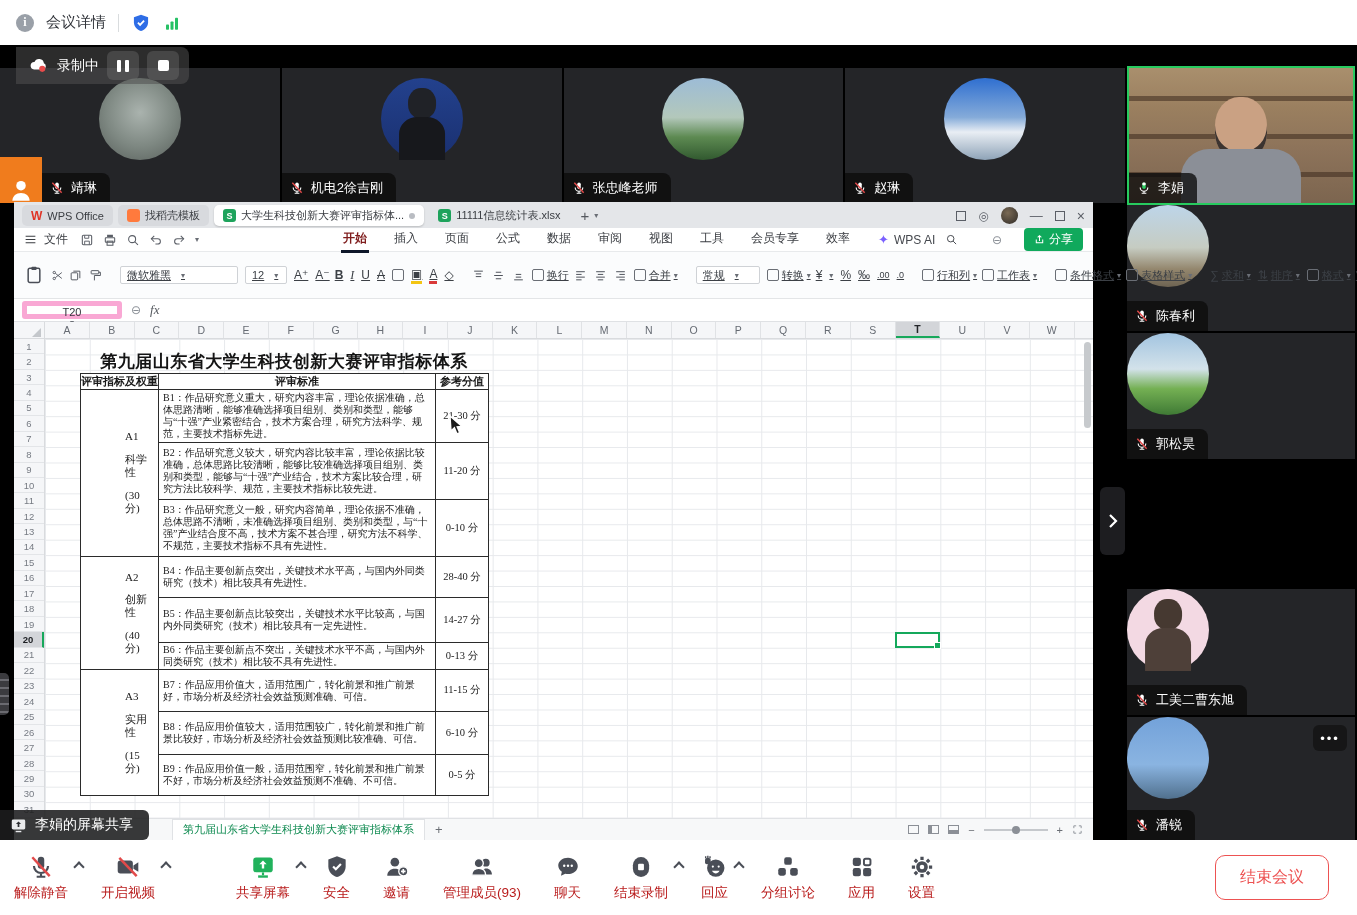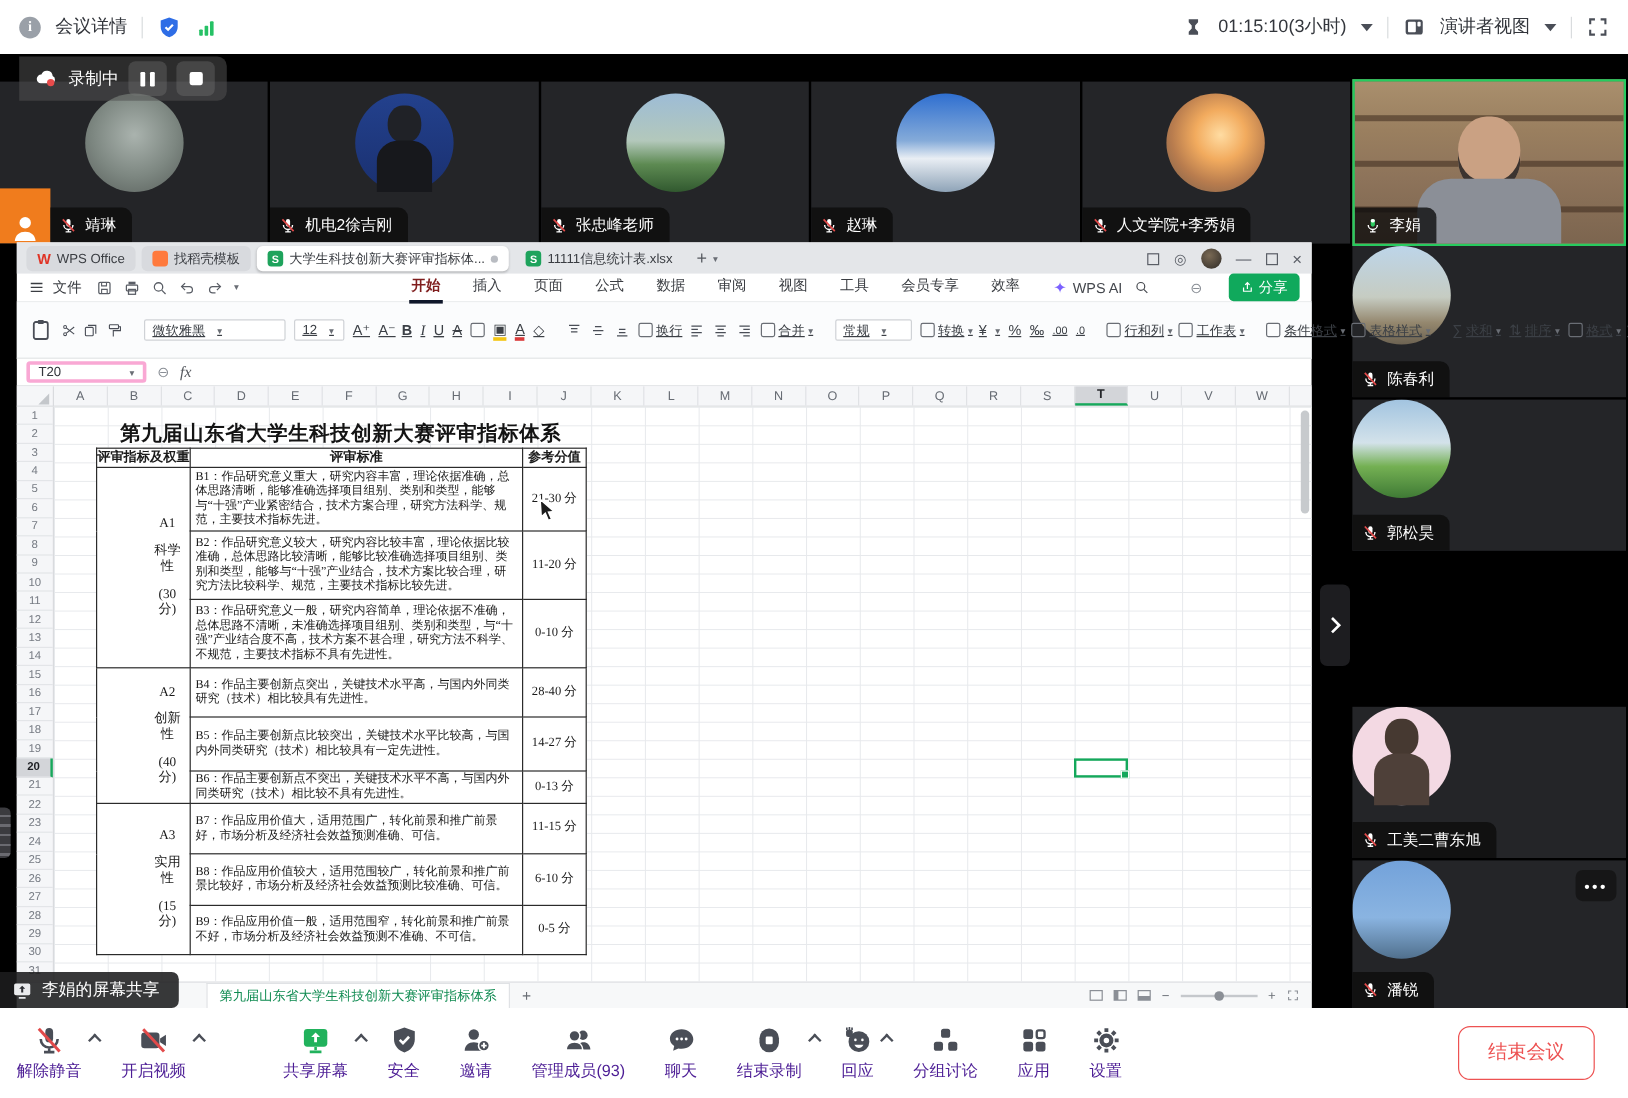--- a/index.html
+++ b/index.html
@@ -112,22 +112,22 @@
   .cargl { font-size:8px; color:#6a6e75; }
   .glyph { font-size:12px; color:#3c4046; }
   .g-b{font-weight:bold} .g-i{font-style:italic;font-family:"Liberation Serif",serif} .g-u{text-decoration:underline}
   .g-s{text-decoration:line-through}
   .ca { border-bottom:3px solid #d93a3a; padding-bottom:0px; }
   .cf { border-bottom:3px solid #f3c513; }
   .rlbl { display:flex; align-items:center; gap:3px; }
   .micsq { width:12px; height:12px; border:1px solid #6a6e75; border-radius:2px; display:inline-block; }
 
   .wformula { height:23px; display:flex; align-items:center; border-bottom:1px solid #dfe1e4; padding-left:8px; gap:9px; }
-  .namebox { width:100px; border:3px solid #f9a8d4; border-radius:3px; height:18px; display:flex;
-    align-items:center; justify-content:space-between; padding:0 7px; font-size:11px; color:#33363c; }
+  .namebox { width:100px; border:5px solid #f9a8d4; border-radius:3px; height:18px; display:flex;
+    align-items:center; justify-content:space-between; padding:0 7px; font-size:11px; color:#33363c;flex-direction:column; }
   .fx { font-family:"Liberation Serif",serif; font-style:italic; font-size:13px; color:#55595f; }
 
   .wcols { position:absolute; top:120px; left:0; right:0; height:17px; background:#f5f6f8;
     border-bottom:1px solid #d9dbde; display:flex; padding-left:31px; }
   .corner { position:absolute; left:0; top:0; width:31px; height:17px; border-right:1px solid #d9dbde; }
   .corner::after { content:""; position:absolute; right:3px; bottom:2px; border-left:9px solid transparent;
     border-bottom:9px solid #c4c7cb; }
   .ccell { width:44.78px; font-size:10.5px; color:#666b73; display:flex; align-items:center;
     justify-content:center; border-right:1px solid #e0e2e5; }
   .ccell.sel { background:#d3d5d9; border-bottom:2px solid #17a85b; color:#24262a; font-weight:bold; }
@@ -147,21 +147,21 @@
     background:#14a85b; border:1px solid #fff; }
 
   .etitle { position:absolute; left:35px; top:11px; width:408px; text-align:center;
     font-family:"Liberation Serif","DejaVu Serif",serif; font-weight:bold; font-size:17px; color:#141414;
     letter-spacing:0.5px; }
   table.etable { position:absolute; left:35px; top:34px; width:408px; border-collapse:collapse;
     table-layout:fixed; font-family:"Liberation Serif","DejaVu Serif",serif; color:#1a1a1a; background:#fff; }
   .etable th, .etable td { border:1px solid #2b2b2b; padding:1px 4px; font-size:10px; line-height:1.22;
     vertical-align:middle; }
   .etable th { font-size:11px; font-weight:bold; text-align:center; height:16px; padding:0; }
-  td.gcell { text-align:center; font-size:11px;padding-left:44px; }
+  td.gcell { font-size:11px;padding-left:44px; }
   td.gcell div { margin:9px 0; }
   td.score { text-align:center; font-size:10.5px; white-space:nowrap; padding:0; }
 
   .wsheetbar { position:absolute; left:0; right:0; bottom:0; height:22px; background:#f7f8f9;
     border-top:1px solid #e0e2e5; display:flex; align-items:center; padding:0 10px; font-size:11px; color:#6a6e75; }
   .stab { margin-left:148px; background:#fff; border:1px solid #e0e2e5; border-bottom:none; padding:2px 10px 3px;
     color:#0e8a50; white-space:nowrap; }
   .sheet-plus { margin-left:10px; font-size:13px; color:#6a6e75; }
   .statusicons { margin-left:auto; display:flex; align-items:center; gap:9px; }
   .vbox { width:11px; height:9px; border:1px solid #8b8f96; display:inline-block; }
@@ -179,21 +179,21 @@
   .sharepill { position:absolute; left:0; top:765px; height:30px; display:flex; align-items:center; gap:8px;
     padding:0 16px 0 10px; background:rgba(28,28,30,.88); color:#fff; font-size:14px; z-index:5;
     border-radius:0 6px 6px 0; }
 
   .cursor { position:absolute; left:444px; top:369px; z-index:9; }
 
   
   .toolbar { position:absolute; left:0; top:840px; width:1357px; height:75px; background:#fff;
     display:flex; align-items:center; padding:0 14px; gap:33px; z-index:10; }
   .titem { position:relative; display:flex; flex-direction:column; align-items:center; gap:4px;
-    color:#4c1d95; font-size:13.5px; white-space:nowrap; }
+    color:#b91c1c; font-size:13.5px; white-space:nowrap; }
   .titem .chev { position:absolute; right:-15px; top:9px; width:8px; height:8px;
     border-top:2px solid #4a4e57; border-right:2px solid #4a4e57; transform:rotate(-45deg); }
   .sp-share { margin-left:48px; }
   .endbtn { margin-left:auto; margin-right:14px; background:#fff; border:1.5px solid #ed5252; color:#ed5252;
     border-radius:10px; padding:11px 24px; font-size:16px; }
 </style>
 </head>
 <body>
 
 <header class="topbar">
@@ -204,39 +204,20 @@
     <svg width="20" height="20" viewBox="0 0 24 24">
         <path d="M12 2l8.5 3v6.2c0 5.2-3.6 9-8.5 10.4C7.1 20.2 3.5 16.4 3.5 11.2V5z" fill="#2e6de6"></path>
         <path d="M8.3 11.6l2.6 2.6 4.8-5" stroke="#fff" stroke-width="2.2" fill="none"></path>
       </svg>
     <svg width="18" height="18" viewBox="0 0 24 24">
         <rect x="4" y="14" width="4" height="7" rx="1" fill="#26c165"></rect>
         <rect x="10" y="10" width="4" height="11" rx="1" fill="#26c165"></rect>
         <rect x="16" y="5" width="4" height="16" rx="1" fill="#26c165"></rect>
       </svg>
   </div>
-  <div class="tb-right">
-    <svg width="17" height="17" viewBox="0 0 24 24">
-        <path d="M6.5 3h11v3.4L14 10.3v3.4l3.5 3.9V21h-11v-3.4l3.5-3.9v-3.4L6.5 6.4z" fill="#4a4e57"></path>
-      </svg>
-    <span>01:15:10(3小时)</span>
-    <span class="caret-down"></span>
-    <span class="tb-div"></span>
-    <svg width="19" height="19" viewBox="0 0 24 24">
-        <rect x="3" y="4" width="18" height="16" rx="3" fill="#4a4e57"></rect>
-        <rect x="5.5" y="6.5" width="8.2" height="11" rx="1" fill="#fff"></rect>
-        <rect x="15.4" y="6.5" width="3.4" height="5" rx="1" fill="#fff"></rect>
-      </svg>
-    <span>演讲者视图</span>
-    <span class="caret-down"></span>
-    <span class="tb-div"></span>
-    <svg width="19" height="19" viewBox="0 0 24 24">
-        <path d="M4 9V4h5M15 4h5v5M20 15v5h-5M9 20H4v-5" stroke="#4a4e57" stroke-width="2.2" fill="none"></path>
-      </svg>
-  </div>
 </header>
 
 <div class="stage">
 
   <div class="strip">
     <div class="tile tile-jinglin">
       <div class="avwrap">
           <div class="avatar av-swan"></div>
         </div>
       <div class="hand-ind">
@@ -284,33 +265,20 @@
       <div class="avwrap">
           <div class="avatar av-mount"></div>
         </div>
       <div class="namepill">
         <svg width="14" height="14" viewBox="0 0 24 24">
             <rect x="9" y="2.5" width="6" height="11" rx="3" fill="#fff"></rect>
             <path d="M5.5 11a6.5 6.5 0 0 0 13 0M12 17.5V21M8 21h8" stroke="#fff" stroke-width="2" fill="none"></path>
             <path d="M4 3l16 17" stroke="#e24a4a" stroke-width="2.4"></path>
           </svg>
         <span>赵琳</span>
-      </div>
-    </div>
-    <div class="tile">
-      <div class="avwrap">
-          <div class="avatar av-sunset"></div>
-        </div>
-      <div class="namepill">
-        <svg width="14" height="14" viewBox="0 0 24 24">
-            <rect x="9" y="2.5" width="6" height="11" rx="3" fill="#fff"></rect>
-            <path d="M5.5 11a6.5 6.5 0 0 0 13 0M12 17.5V21M8 21h8" stroke="#fff" stroke-width="2" fill="none"></path>
-            <path d="M4 3l16 17" stroke="#e24a4a" stroke-width="2.4"></path>
-          </svg>
-        <span>人文学院+李秀娟</span>
       </div>
     </div>
   </div>
 
   <div class="recpill">
     <svg width="21" height="21" viewBox="0 0 24 24">
         <path d="M7 16.5a4.2 4.2 0 0 1 .4-8.4A5.6 5.6 0 0 1 18.2 9.5 3.7 3.7 0 0 1 17.4 16.5z" fill="#fff"></path>
         <circle cx="16.3" cy="15.8" r="3.5" fill="#e84b4b"></circle>
       </svg>
     <span>录制中</span>

